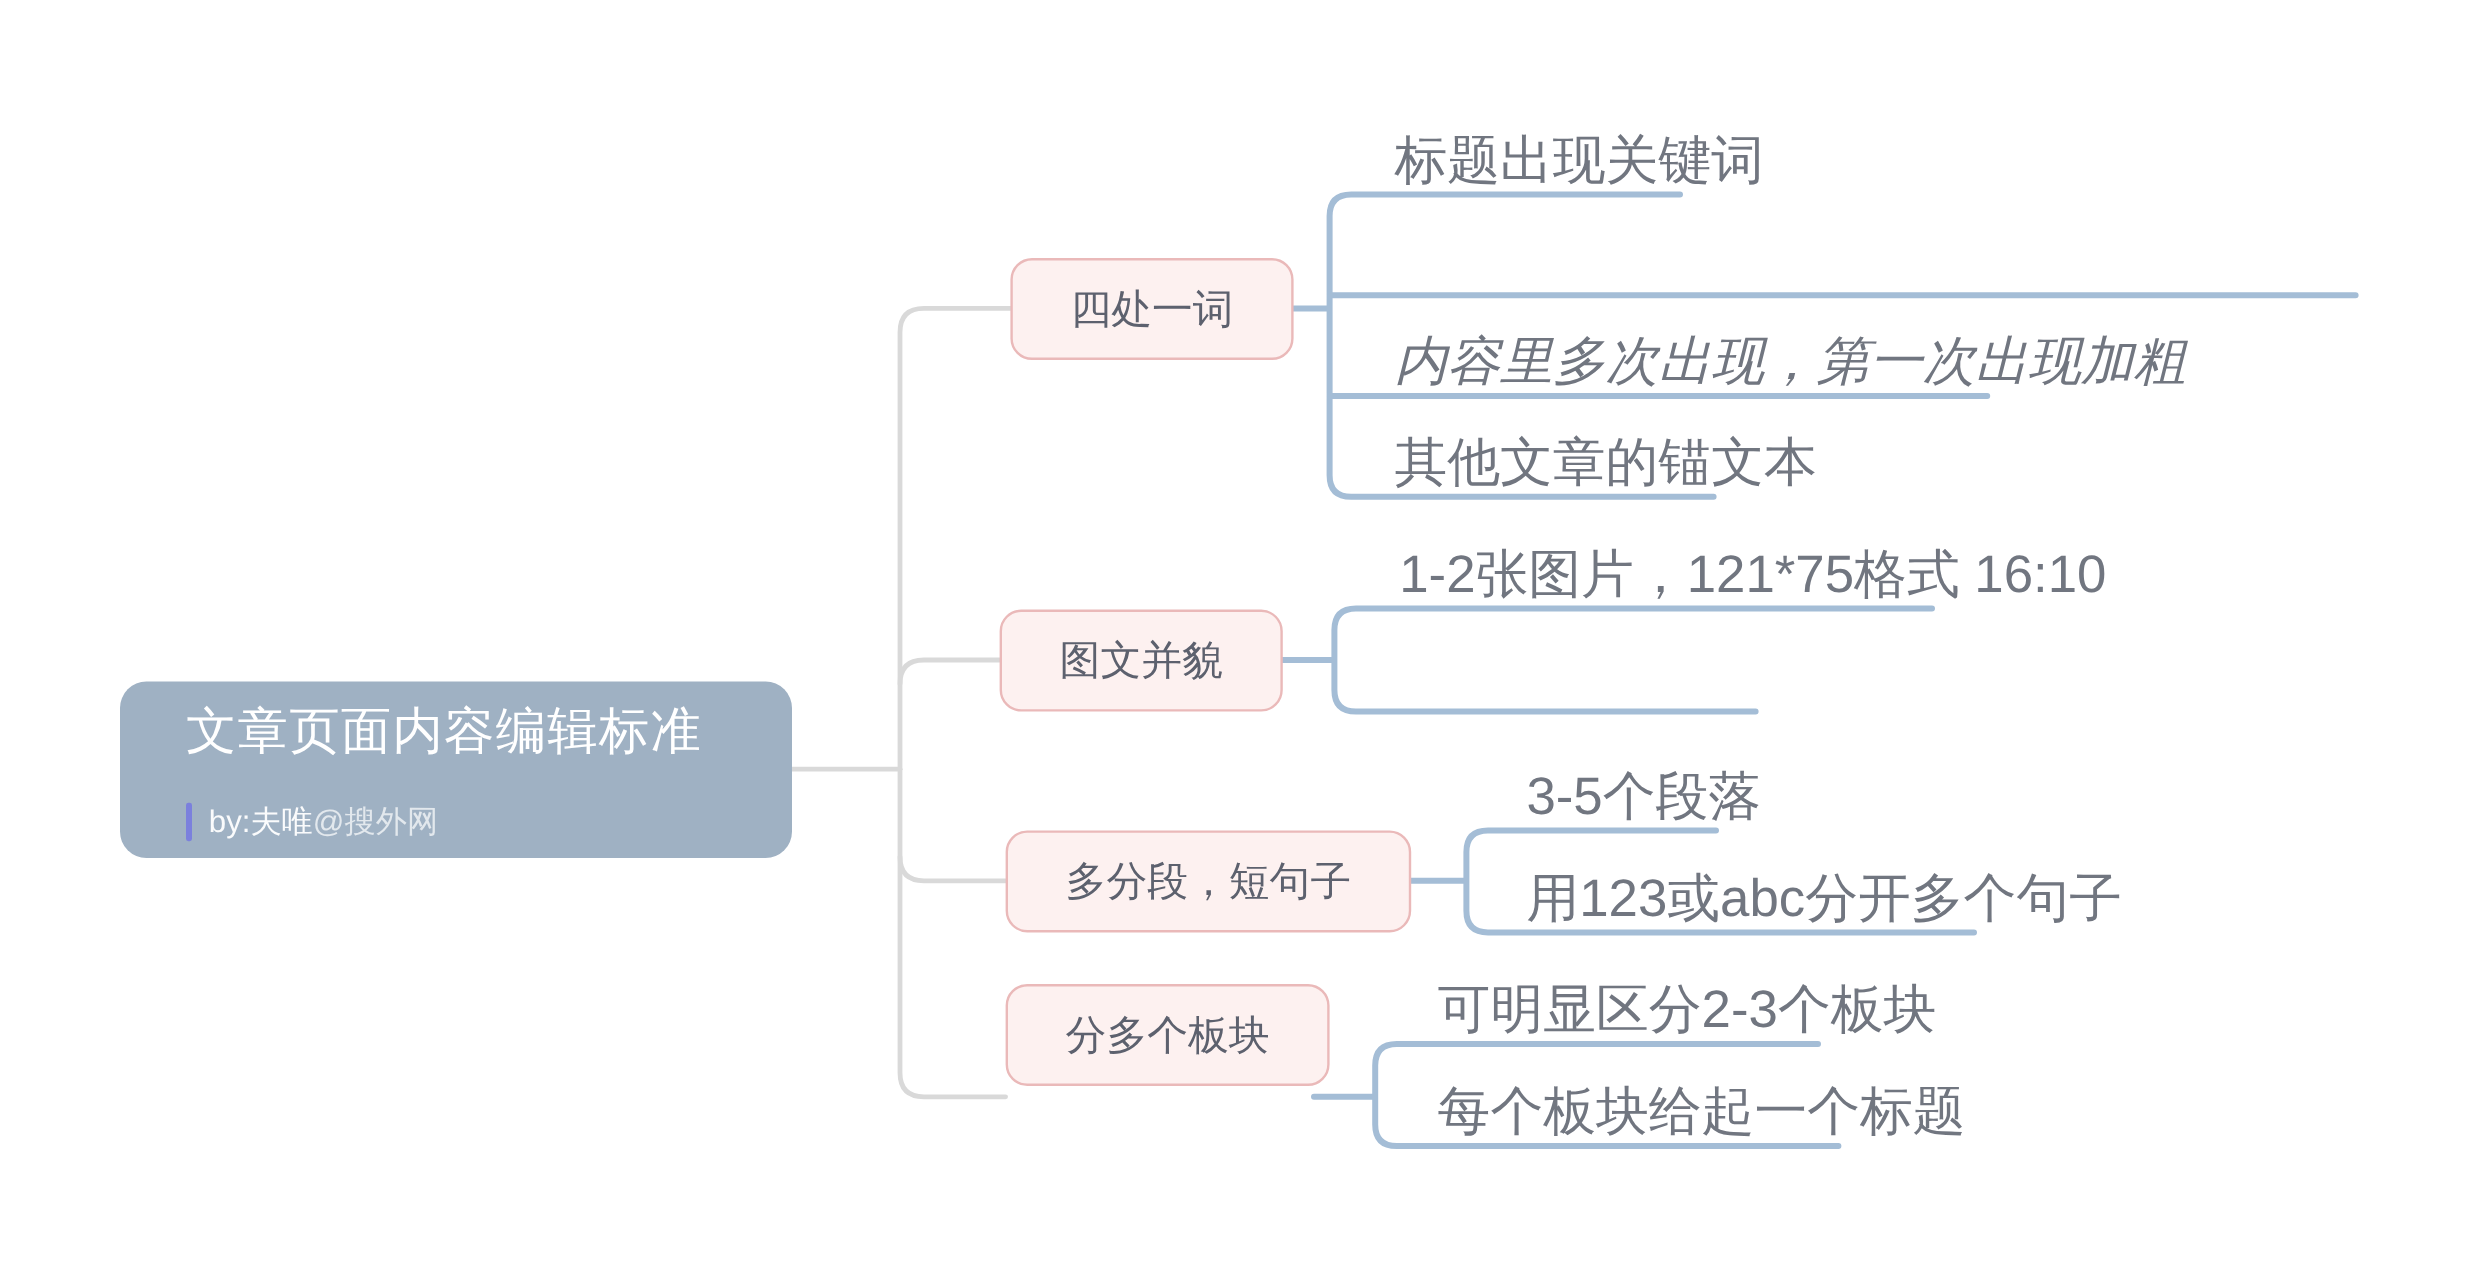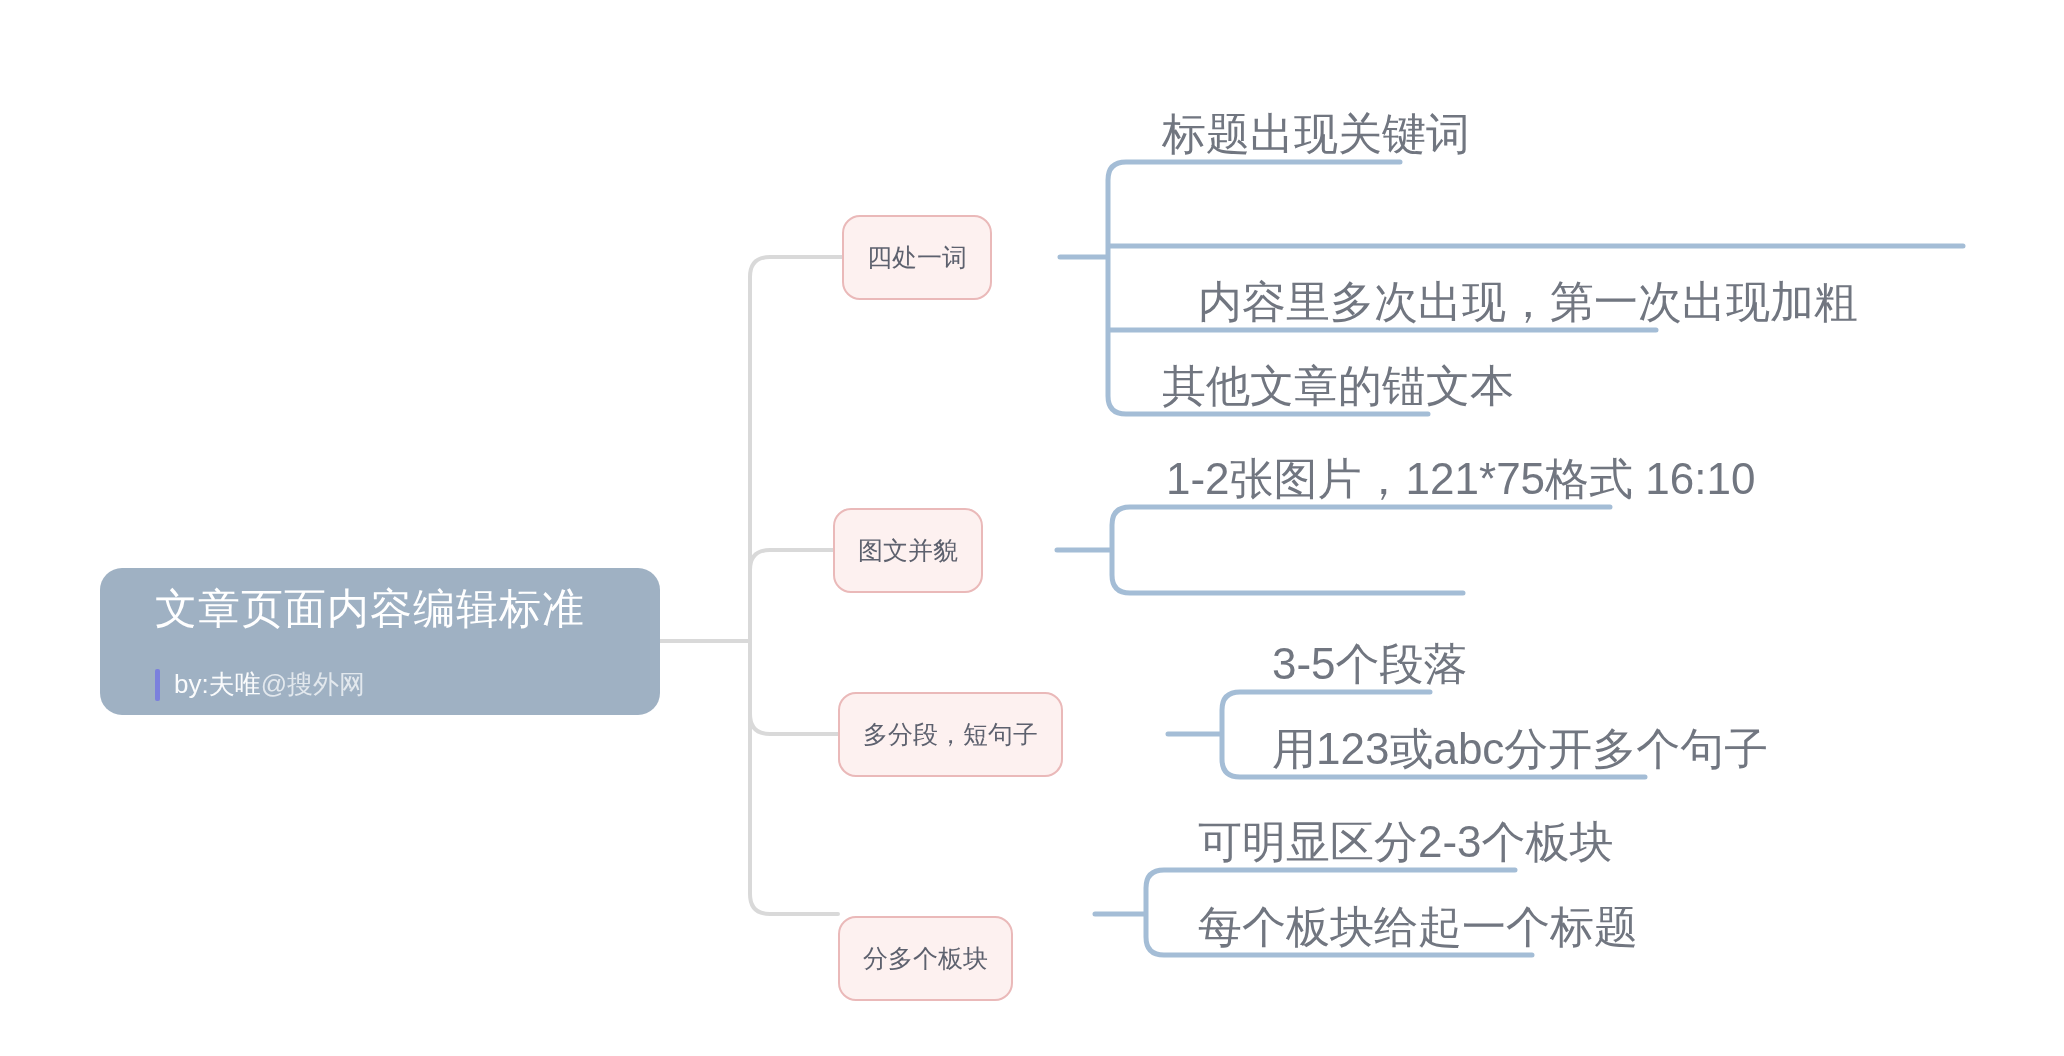--- a/index.html
+++ b/index.html
@@ -46,22 +46,22 @@
   .byline-bar { width:5px; height:32px; background: var(--byline-bar); border-radius:2px; }
   .byline-text { font-size:26px; color: var(--byline-text); white-space:nowrap; }
   .byline-suffix { color: var(--byline-suffix); }
 
   .branch-node {
     position:absolute; height:85px;
     background: var(--branch-fill);
     border:2.5px solid var(--branch-border);
     border-radius:18px;
     display:inline-flex; align-items:center; justify-content:center;
-    padding:0 23px;
-    font-size:25px; color: var(--branch-text);
+    padding:0 48px;
+    font-size:34px; color: var(--branch-text);
     white-space:nowrap; cursor:default;
   }
   .leaf-label {
     position:absolute;
     font-size:44px; line-height:38px; color: var(--leaf-text);
     white-space:nowrap; cursor:default;
   }
 </style>
 </head>
 <body>
@@ -89,24 +89,24 @@
     <div class="root-title">文章页面内容编辑标准</div>
     <div class="root-byline">
       <span class="byline-bar"></span>
       <span class="byline-text"><span>by:夫唯</span><span class="byline-suffix">@搜外网</span></span>
     </div>
   </div>
 
   <div class="branch-node" style="left:842px; top:215px;">四处一词</div>
   <div class="branch-node" style="left:833px; top:508px;">图文并貌</div>
   <div class="branch-node" style="left:838px; top:692px;">多分段，短句子</div>
-  <div class="branch-node" style="left:838px; top:916px;text-align:center;">分多个板块</div>
+  <div class="branch-node" style="left:838px; top:820px;text-align:center;">分多个板块</div>
 
   <div class="leaf-label" style="left:1162px; top:115px;">标题出现关键词</div>
-  <div class="leaf-label" style="left:1198px; top:283px;">内容里多次出现，第一次出现加粗</div>
+  <div class="leaf-label" style="left:1162px; top:283px;font-style:italic;">内容里多次出现，第一次出现加粗</div>
   <div class="leaf-label" style="left:1162px; top:367px;">其他文章的锚文本</div>
 
   <div class="leaf-label" style="left:1166px; top:460px;">1-2张图片，121*75格式 16:10</div>
 
   <div class="leaf-label" style="left:1272px; top:645px;">3-5个段落</div>
   <div class="leaf-label" style="left:1272px; top:730px;">用123或abc分开多个句子</div>
 
   <div class="leaf-label" style="left:1198px; top:823px;">可明显区分2-3个板块</div>
   <div class="leaf-label" style="left:1198px; top:908px;">每个板块给起一个标题</div>
 

